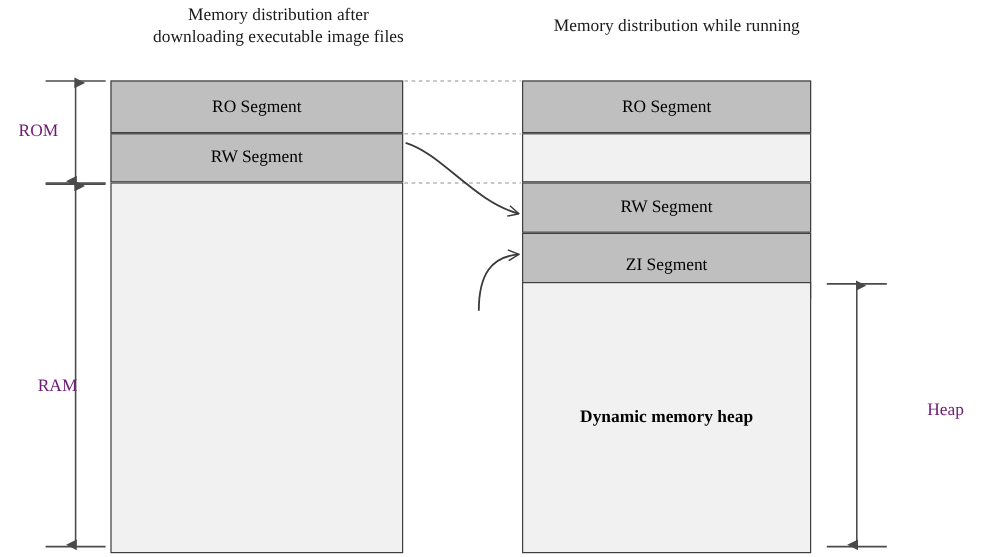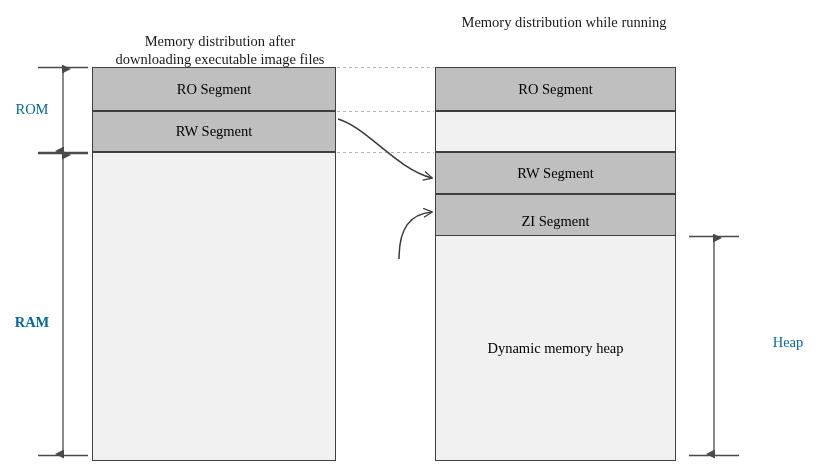--- a/index.html
+++ b/index.html
@@ -16,41 +16,41 @@
     font-family: "Liberation Serif", "DejaVu Serif", serif;
     color: #1a1a1a;
   }
   .title {
     position: absolute;
     text-align: center;
     font-size: 14.5px;
     line-height: 18px;
     color: #1a1a1a;
   }
-  #title-left  { left: 108px; top: 4px;  width: 224px; margin-top: 28px; }
+  #title-left  { left: 120px; top: 4px;  width: 224px; }
   #title-right { left: 452px; top: 13px; width: 224px; }
 
   .seg {
     position: absolute;
     box-sizing: border-box;
     border: 1.4px solid #3f3f3f;
     display: flex;
     align-items: center;
     justify-content: center;
     font-size: 14.5px;
     color: #000000;
   }
   .fill-gray  { background: #bfbfbf; }
-  .fill-light { background: #f1f1f1; }
+  .fill-light { background: #f1f1f1; font-weight: bold; }
 
   .axis-label {
     position: absolute;
     font-size: 14.5px;
     text-align: center;
-    color: #0369a1;
+    color: #701a75;
     line-height: 17px;
   }
   svg.overlay {
     position: absolute;
     left: 0; top: 0;
     width: 829px;
     height: 464px;
     pointer-events: none;
   }
 </style>
@@ -90,21 +90,21 @@
   <div class="seg fill-gray" style="left:435px; top:194px; width:241px; height:55px;">
     <span>ZI Segment</span>
   </div>
 
   <div class="seg fill-light" style="left:435px; top:235px; width:241px; height:226px;">
     <span>Dynamic memory heap</span>
   </div>
 
   <div class="axis-label" style="left:4px; top:101px; width:56px;">ROM</div>
 
-  <div class="axis-label" style="left:4px; top:314px; width:56px;font-weight:bold;">RAM</div>
+  <div class="axis-label" style="left:20px; top:314px; width:56px;">RAM</div>
 
 
   <div class="axis-label" style="left:756px; top:334px; width:64px;">Heap</div>
 
   <svg class="overlay" viewBox="0 0 829 464">
 
     <defs>
       <marker id="arrTop" markerWidth="9" markerHeight="9" refX="4.5" refY="8" orient="auto" markerUnits="userSpaceOnUse">
         <path d="M4.5,0 L9,9 L0,9 Z" fill="#4a4a4a"></path>
       </marker>

